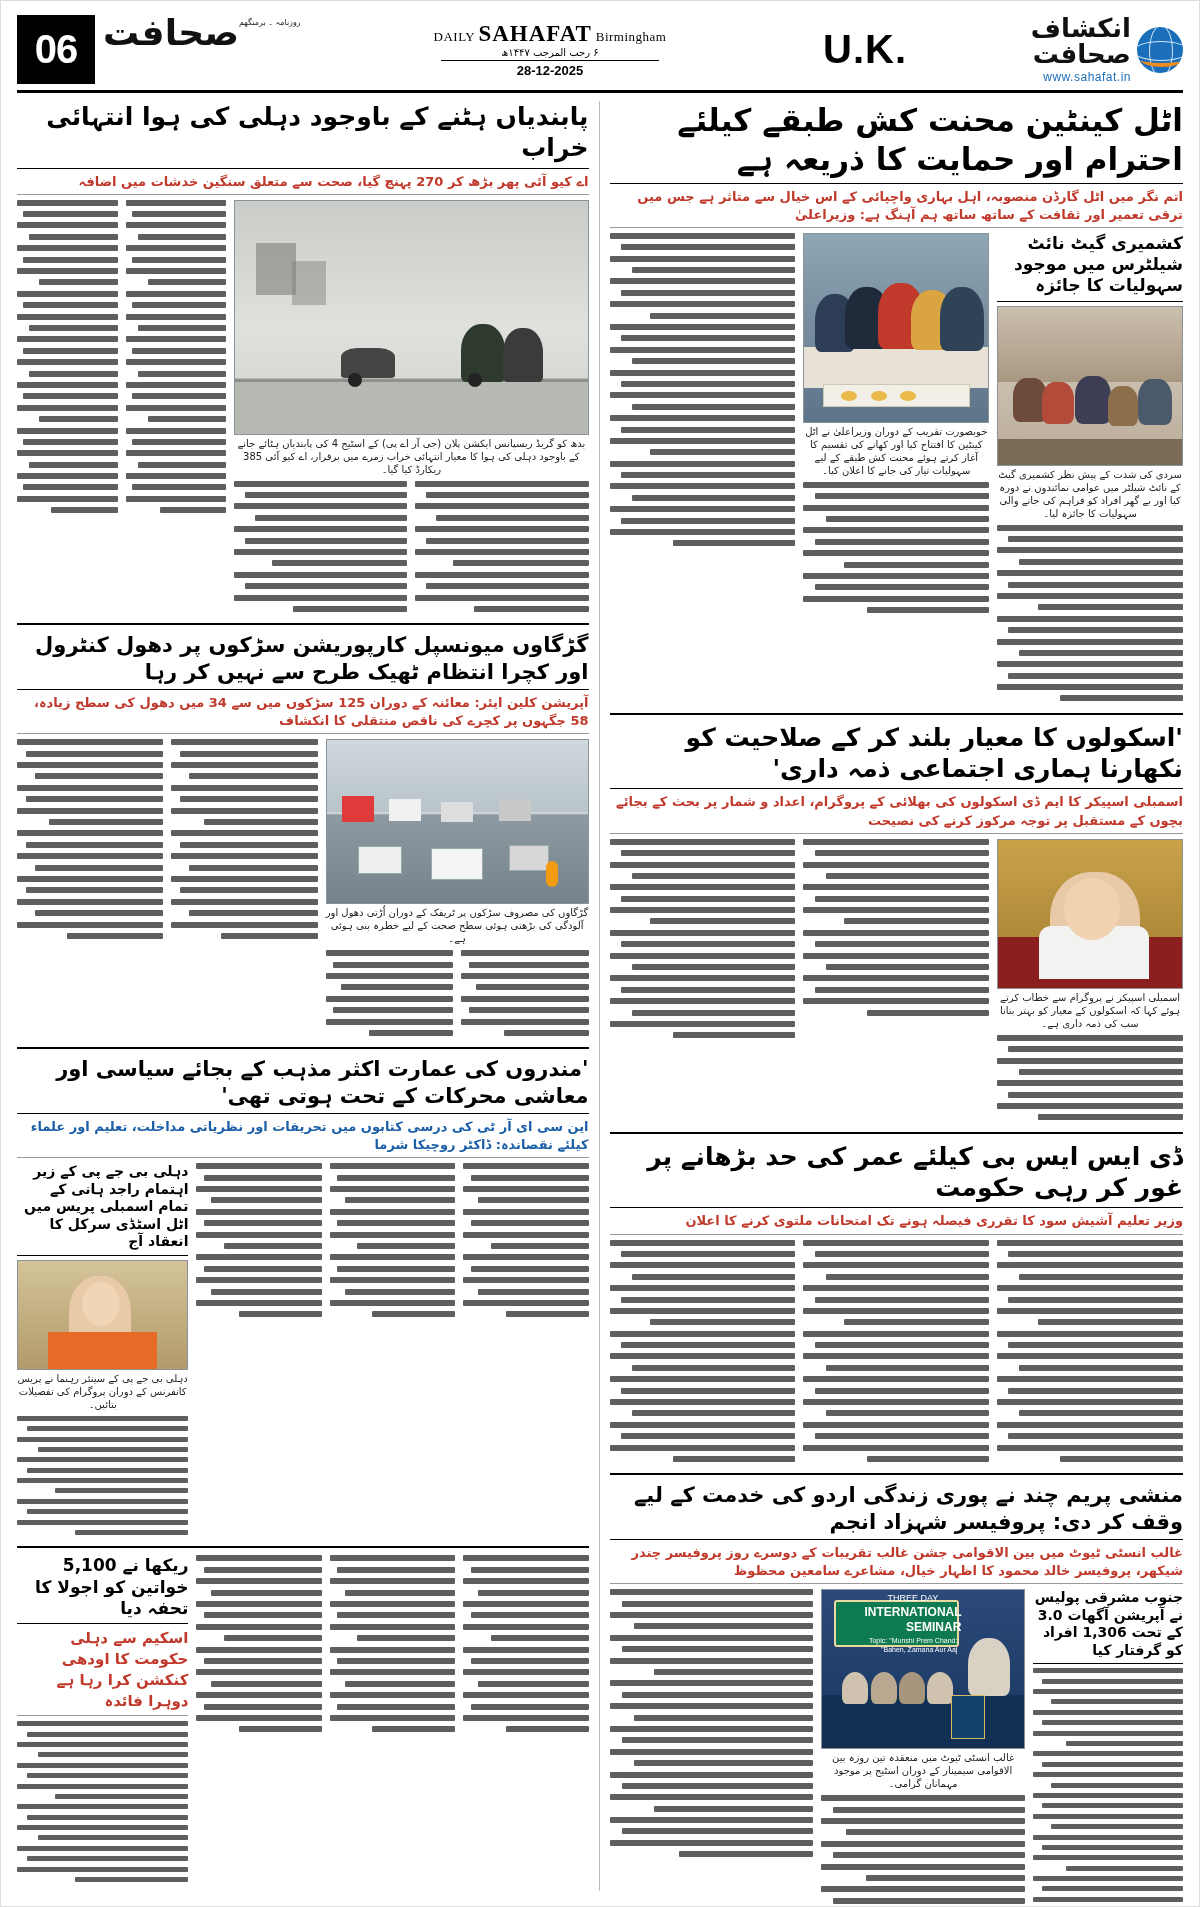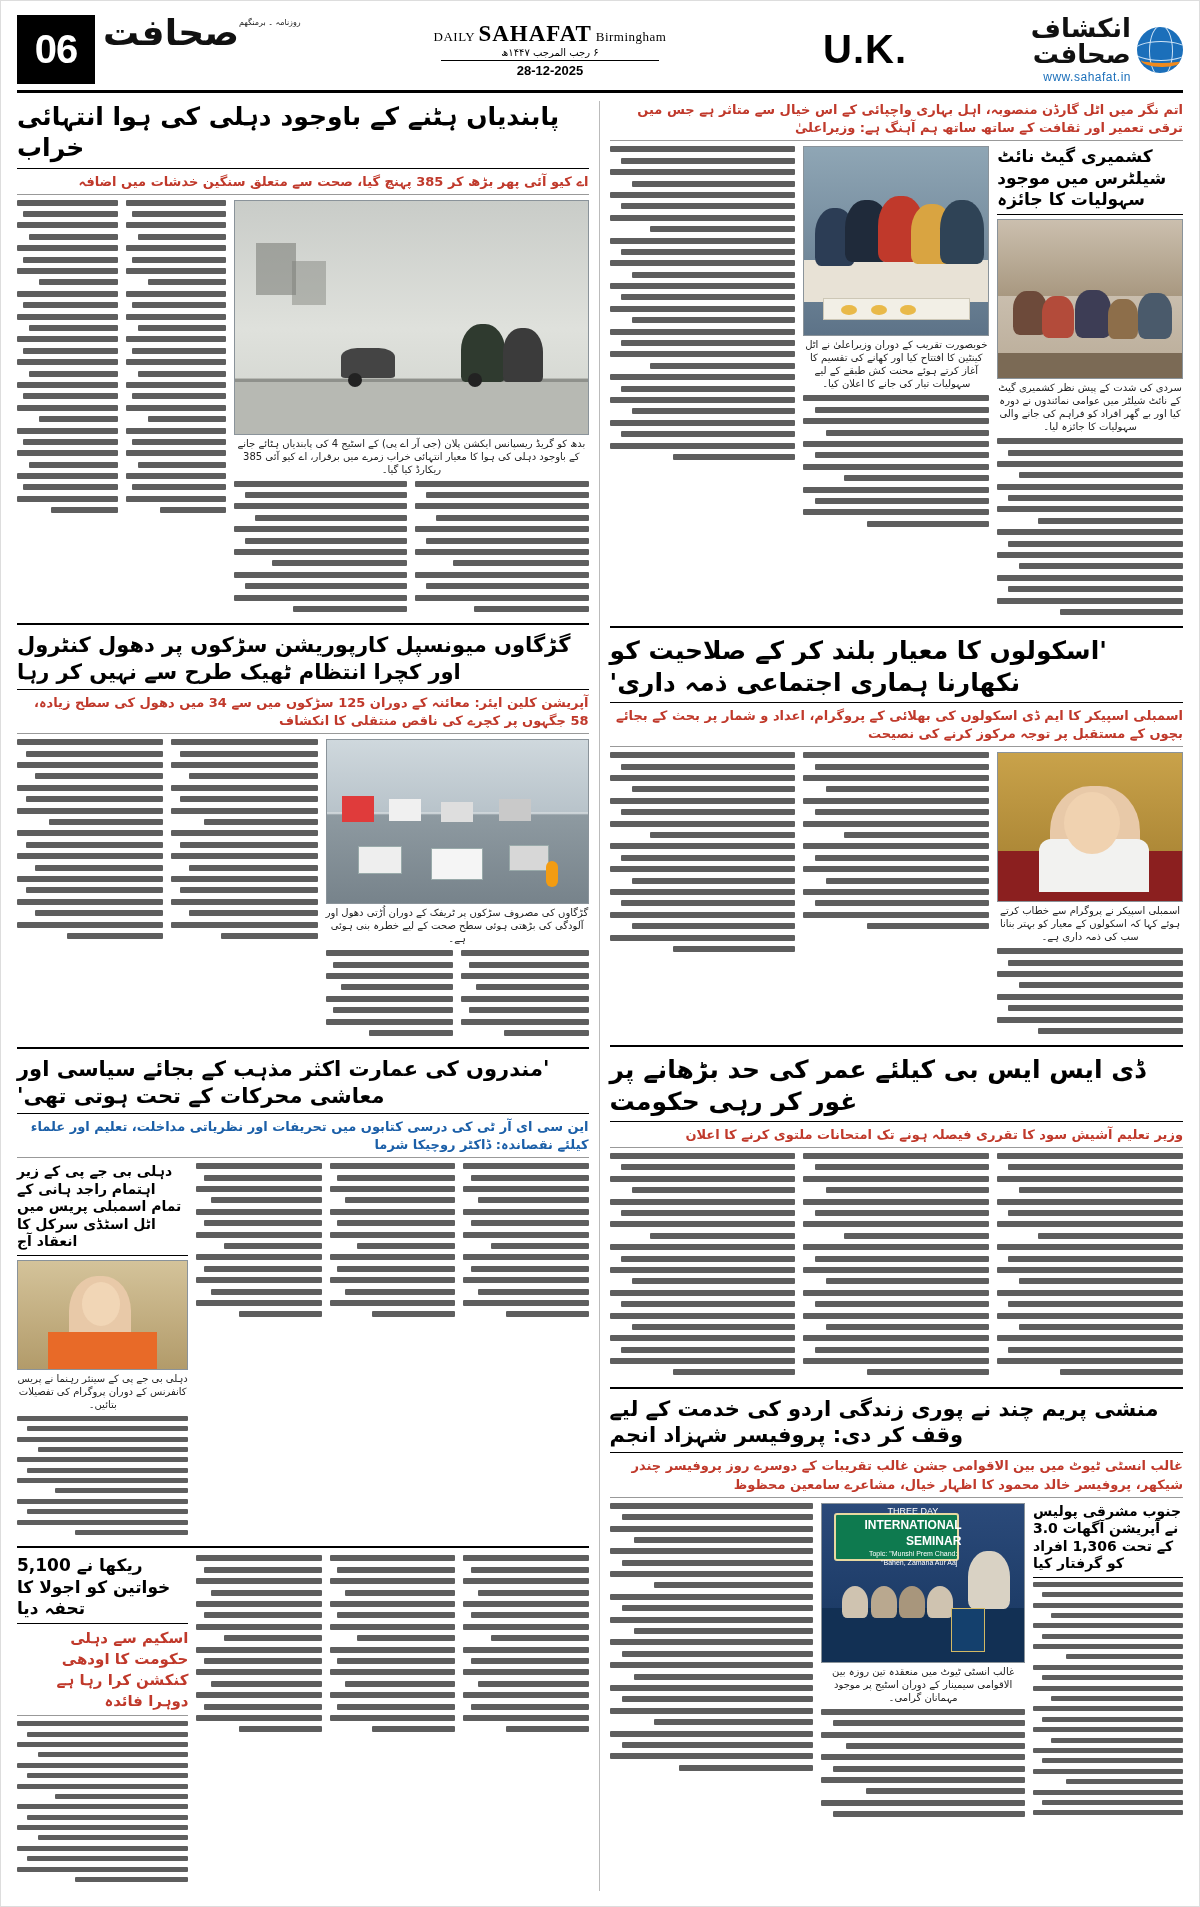--- a/index.html
+++ b/index.html
@@ -145,21 +145,21 @@
   .col { display: flex; flex-direction: column; }
   .col-left  { width: 580px; }
   .col-right { width: 578px; }
   .vrule { width: 1px; background: #bbb; }
 
   .block { border-bottom: 2px solid #000; padding-bottom: 6px; margin-bottom: 7px; }
   .block:last-child { border-bottom: none; }
 
   .headline {
     direction: rtl;
-    text-align: left;
+    text-align: right;
     font-weight: bold;
     color: #000;
     line-height: 1.25;
     border-bottom: 1px solid #000;
     padding-bottom: 4px;
     margin-bottom: 4px;
   }
   .h-xl { font-size: 31px; }
   .h-lg { font-size: 25px; }
   .h-md { font-size: 21px; }
@@ -252,20 +252,21 @@
         <div class="arrow-swoosh"></div>
       </div>
     </div>
   </div>
 
   <div class="content">
 
     <div class="col col-left">
 
       <div class="block">
+        <div class="headline h-xl">اٹل کینٹین محنت کش طبقے کیلئے احترام اور حمایت کا ذریعہ ہے</div>
         <div class="subhead">اتم نگر میں اٹل گارڈن منصوبہ، اہل بہاری واچپائی کے اس خیال سے متاثر ہے جس میں ترقی تعمیر اور ثقافت کے ساتھ ساتھ ہم آہنگ ہے: وزیراعلیٰ</div>
 
         <div class="cols">
           <div class="tcol">
             <figure>
               <div class="headline h-sm" style="border-bottom:1px solid #000">کشمیری گیٹ نائٹ شیلٹرس میں موجود سہولیات کا جائزہ</div>
               <div class="photo indoor" style="height:160px;margin-top:4px">
                 <div class="rect" style="left:0;top:0;right:0;height:48%;background:linear-gradient(#cbbfae,#a89880)"></div>
                 <div class="blob" style="left:8%;top:45%;width:34px;height:44px;background:#6d4a3a;border-radius:40% 40% 20% 20%"></div>
                 <div class="blob" style="left:24%;top:48%;width:32px;height:42px;background:#b34b3a;border-radius:40% 40% 20% 20%"></div>
@@ -609,21 +610,21 @@
       </div>
 
     </div>
 
     <div class="vrule"></div>
 
     <div class="col col-right">
 
       <div class="block">
         <div class="headline h-lg">پابندیاں ہٹنے کے باوجود دہلی کی ہوا انتہائی خراب</div>
-        <div class="subhead">اے کیو آئی پھر بڑھ کر 385 پہنچ گیا، صحت سے متعلق سنگین خدشات میں اضافہ</div>
+        <div class="subhead">اے کیو آئی پھر بڑھ کر 270 پہنچ گیا، صحت سے متعلق سنگین خدشات میں اضافہ</div>
         <div class="cols">
           <div class="tcol" style="flex:0 0 62%">
             <figure>
               <div class="photo smog" style="height:235px">
                 <div class="rect" style="left:0;bottom:0;right:0;height:24%;background:#b7b9b3"></div>
                 <div class="rect" style="left:0;bottom:22%;right:0;height:3px;background:#8f918c"></div>
                 <div class="blob" style="left:64%;bottom:22%;width:44px;height:58px;background:#2f3a2f;border-radius:45% 45% 10% 10%"></div>
                 <div class="blob" style="left:76%;bottom:22%;width:40px;height:54px;background:#3b3b3b;border-radius:45% 45% 10% 10%"></div>
                 <div class="blob" style="left:30%;bottom:24%;width:54px;height:30px;background:#444;border-radius:30% 30% 8% 8%"></div>
                 <div class="blob" style="left:32%;bottom:20%;width:14px;height:14px;background:#222;border-radius:50%"></div>

